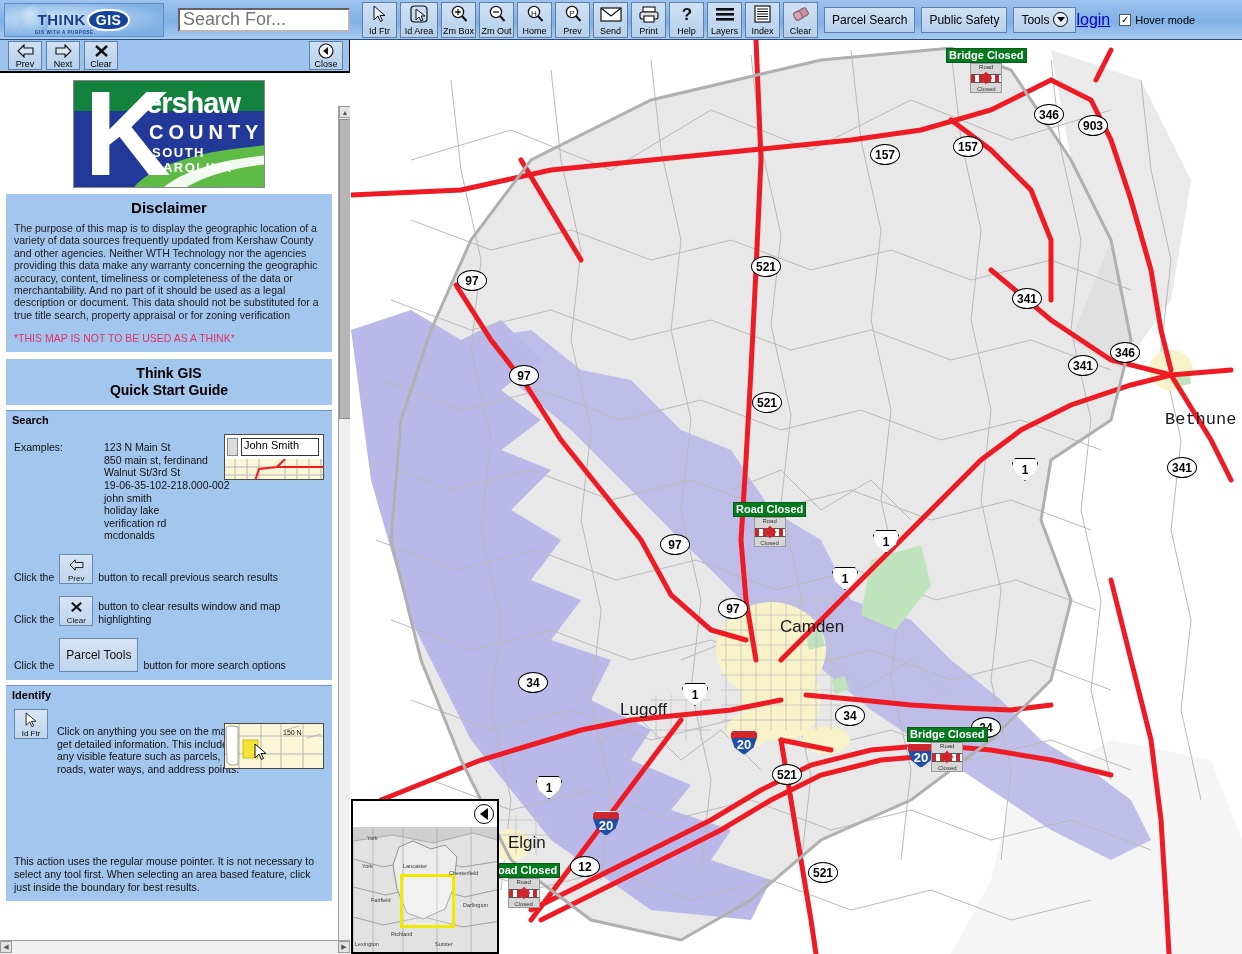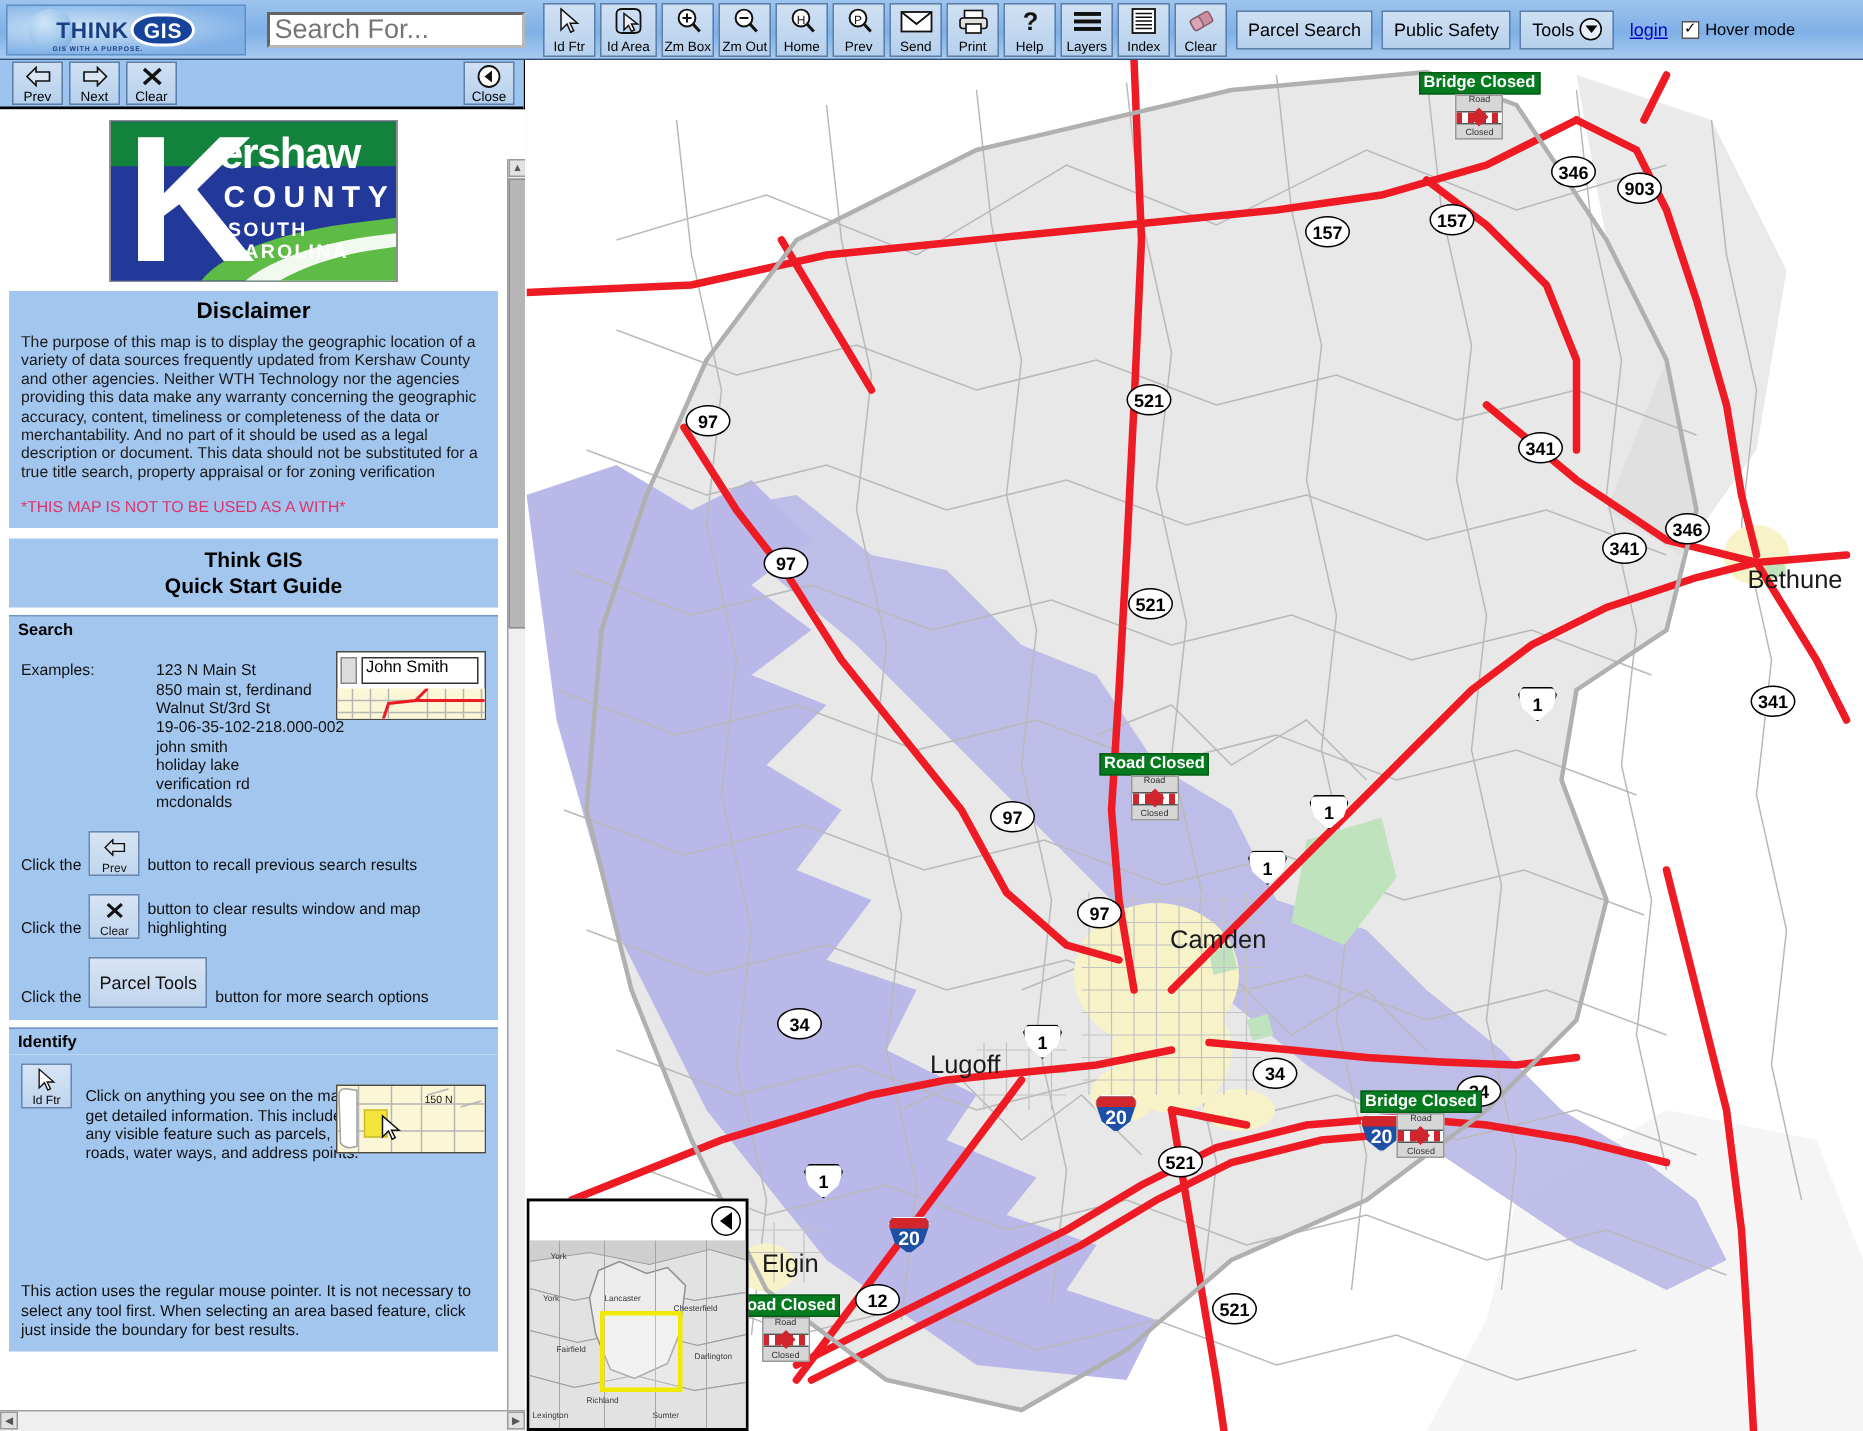--- a/index.html
+++ b/index.html
@@ -72,21 +72,21 @@
   .dd-circle {
     width: 15px; height: 15px; border-radius: 50%;
     border: 1px solid #000; background: #e8eef6;
     display: flex; align-items: center; justify-content: center;
   }
   .dd-circle::after {
     content: ""; border-left: 4px solid transparent; border-right: 4px solid transparent;
     border-top: 5px solid #000; display: block;
   }
   .login-link {
-    margin-left: 10px; font-size: 12px; color: #0000cc;
+    font-size: 16px; color: #0000cc;
     text-decoration: underline; cursor: pointer;
   }
   .hover-wrap { display: flex; align-items: center; margin-left: 9px; gap: 4px; }
   .chk {
     width: 12px; height: 12px; background: #fff; border: 1px solid #555;
     display: flex; align-items: center; justify-content: center;
     font-size: 10px; color: #000; line-height: 1;
   }
   .hover-lbl { font-size: 11px; color: #000; }
 
@@ -475,21 +475,21 @@
           <div class="ks-swoosh3"></div>
           <div class="ks-k">K</div>
           <div class="ks-t1">ershaw</div>
           <div class="ks-t2">COUNTY</div>
           <div class="ks-t3">SOUTH CAROLINA</div>
         </div>
 
         <div class="panel-blue">
           <div class="panel-title">Disclaimer</div>
           <div class="disc-body">The purpose of this map is to display the geographic location of a variety of data sources frequently updated from Kershaw County and other agencies. Neither WTH Technology nor the agencies providing this data make any warranty concerning the geographic accuracy, content, timeliness or completeness of the data or merchantability. And no part of it should be used as a legal description or document. This data should not be substituted for a true title search, property appraisal or for zoning verification</div>
-          <div class="disc-warn">*THIS MAP IS NOT TO BE USED AS A WITH*</div>
+          <div class="disc-warn">*THIS MAP IS NOT TO BE USED AS A THINK*</div>
         </div>
 
         <div class="panel-blue" style="margin-top:7px;">
           <div class="panel-title2">
             <div>Think GIS</div>
             <div>Quick Start Guide</div>
           </div>
         </div>
 
         <div class="sec-head">Search</div>
@@ -706,21 +706,21 @@
         <path d="M170 120 L200 170 L230 220"></path>
 
         <path d="M430 700 L480 710"></path>
       </g>
 
       <path d="M120 200 L180 120 L300 60 L470 20 L600 8 L660 30 L720 120 L760 200 L780 300 L760 380
            L700 420 L690 480 L720 560 L700 640 L640 700 L560 760 L470 800 L400 860 L330 900 L240 880
            L160 820 L110 720 L70 620 L40 500 L50 380 L80 290 Z" fill="none" stroke="#b0b0b0" stroke-width="3"></path>
     </svg>
 
-    <div class="city-label" style="left:814px;top:337px;">Bethune</div>
+    <div class="city-label" style="left:814px;top:370px;font-family:Liberation Mono, monospace;">Bethune</div>
     <div class="city-label" style="left:429px;top:577px;">Camden</div>
     <div class="city-label" style="left:269px;top:660px;">Lugoff</div>
     <div class="city-label" style="left:157px;top:793px;">Elgin</div>
 
     <div class="shield" style="left:519px;top:104px;">157</div>
     <div class="shield" style="left:602px;top:96px;">157</div>
     <div class="shield" style="left:683px;top:64px;">346</div>
     <div class="shield" style="left:727px;top:75px;">903</div>
     <div class="shield" style="left:106px;top:230px;">97</div>
     <div class="shield" style="left:400px;top:216px;">521</div>

